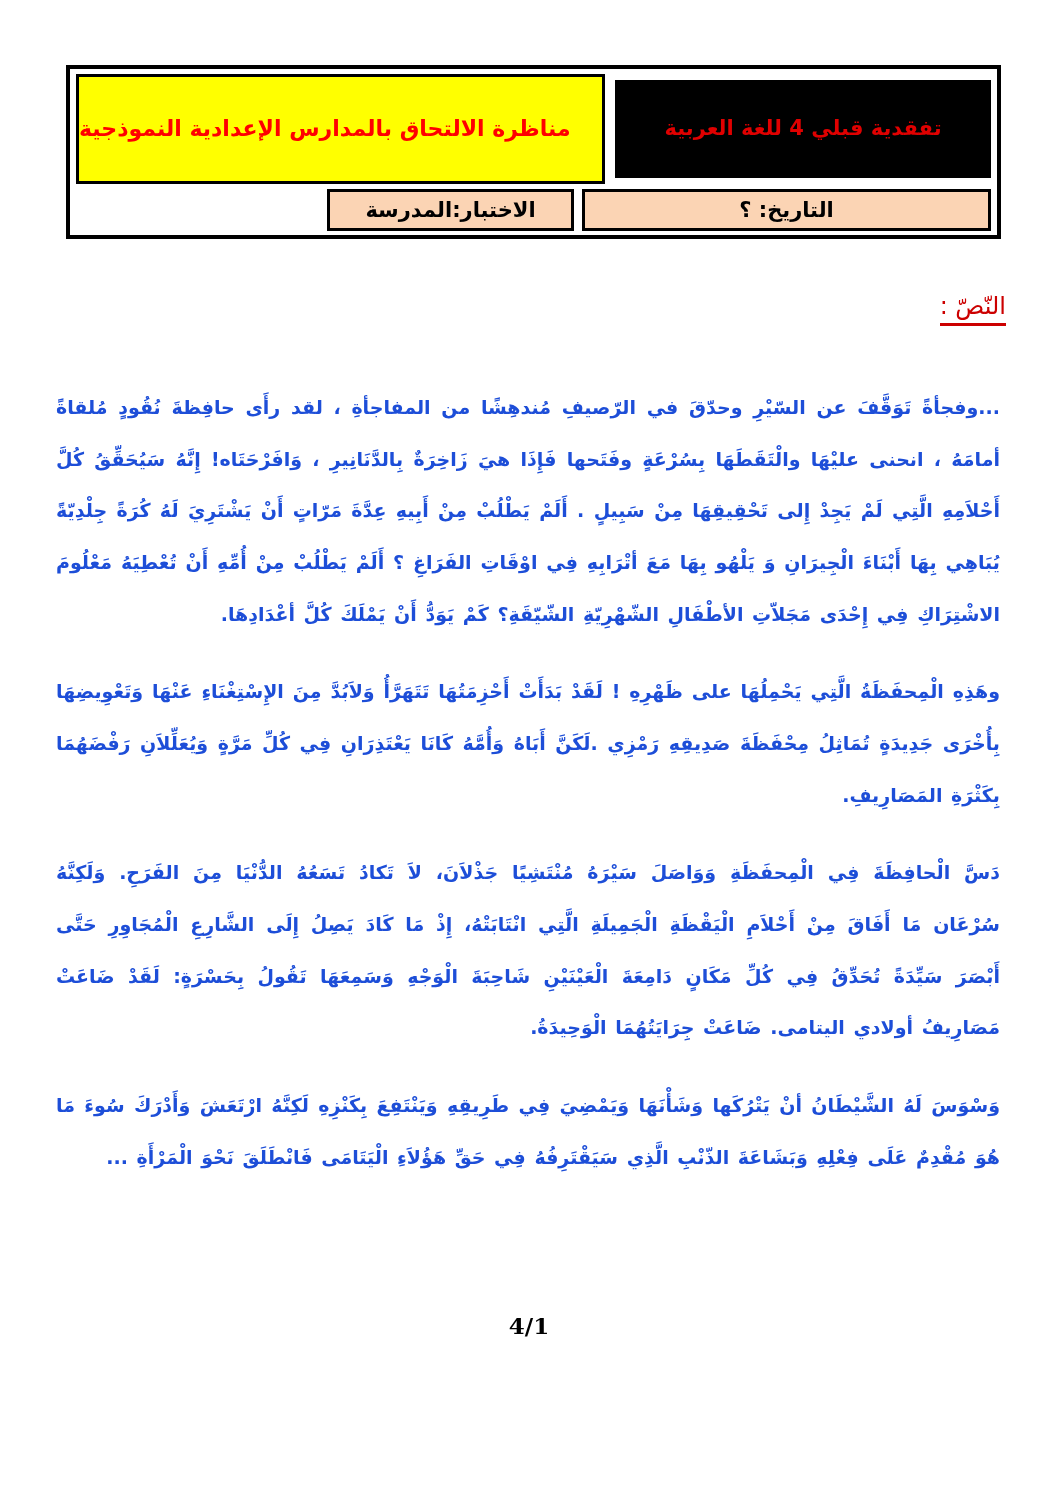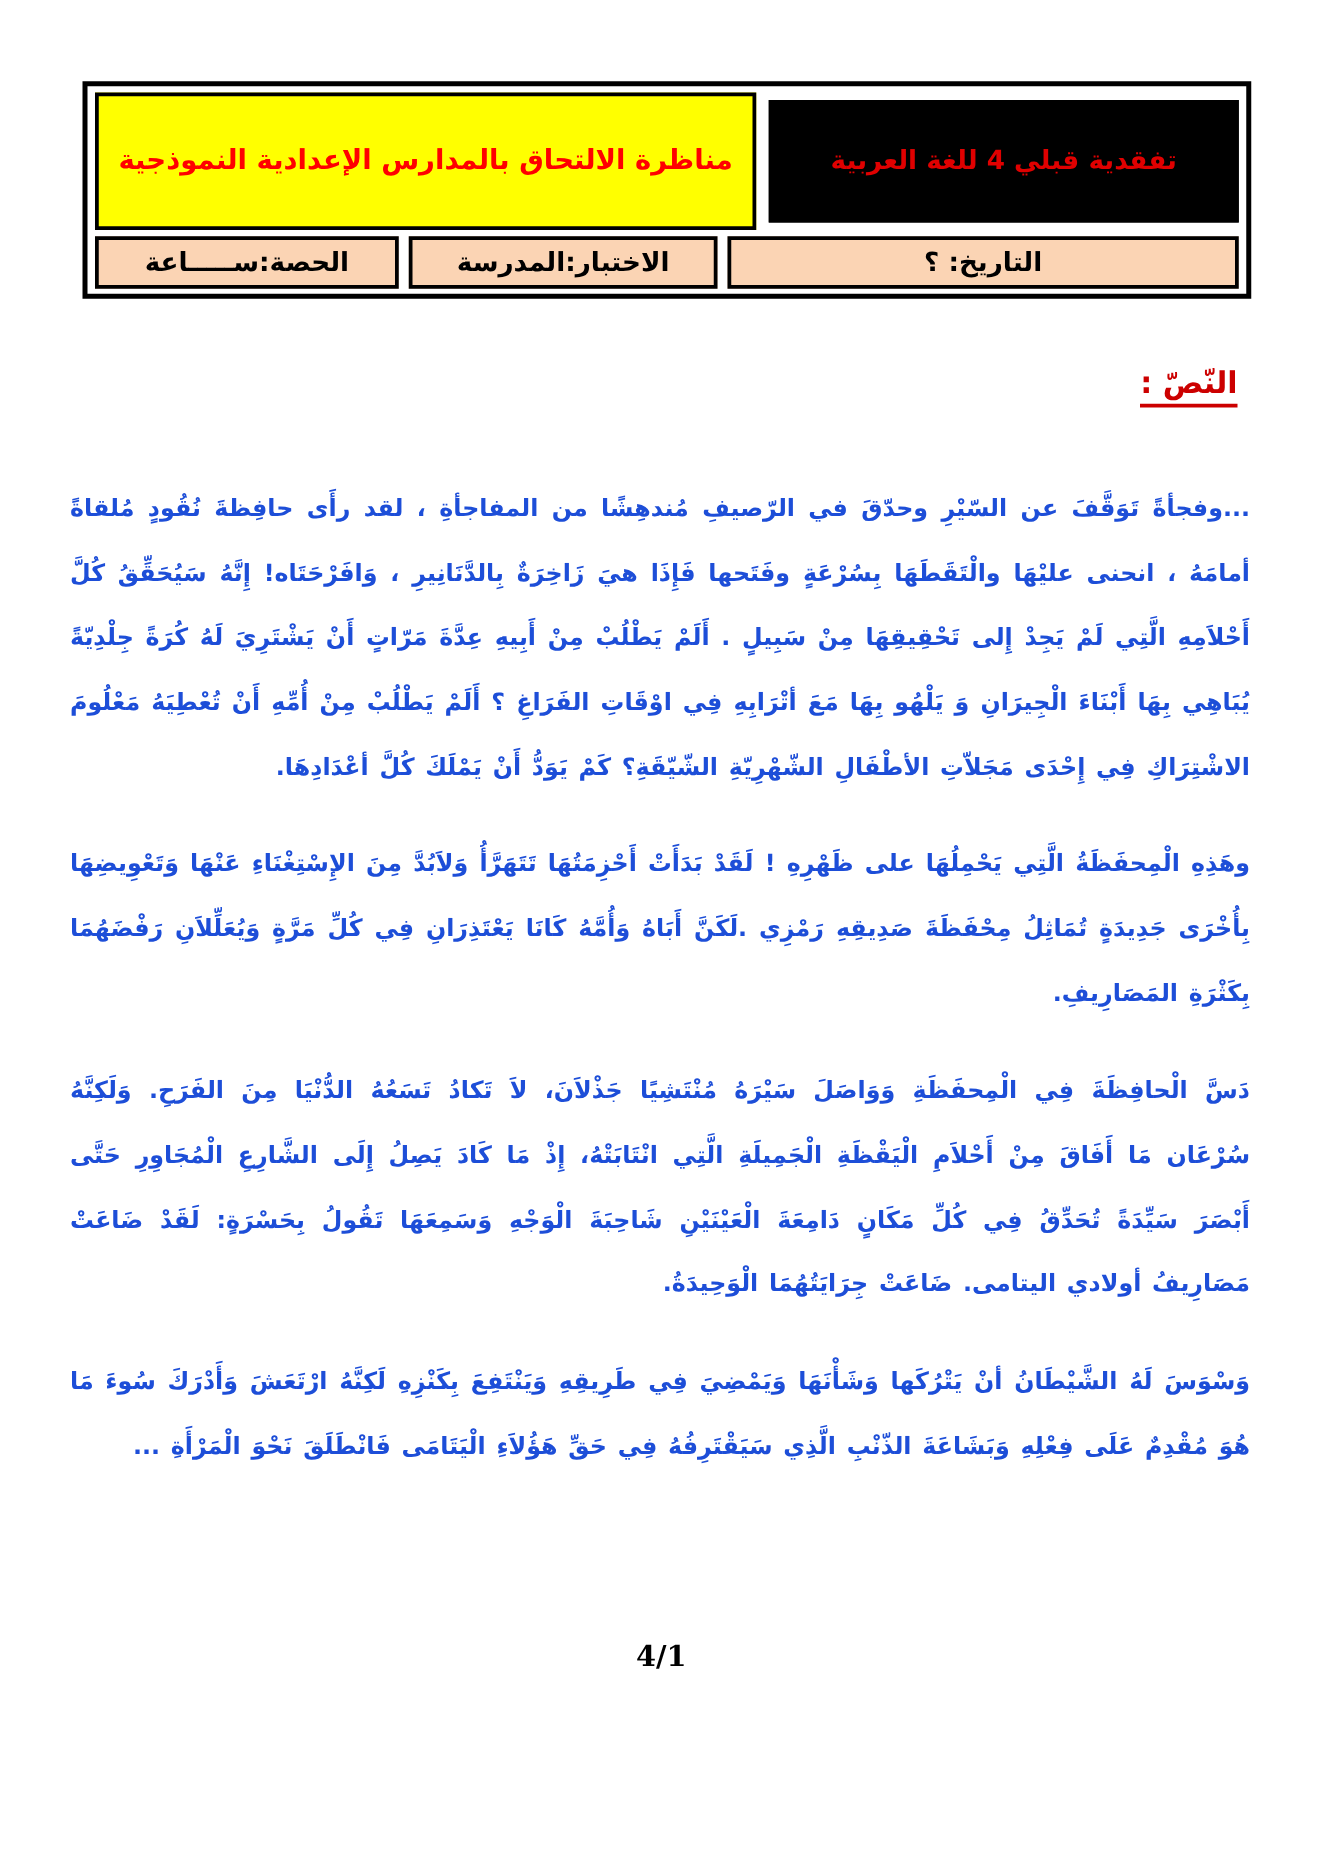--- a/index.html
+++ b/index.html
@@ -47,20 +47,21 @@
     font-size: 21px;
   }
   .cell-school .line1 { color: #e00000; }
   .cell-school .line2 { color: #6a5fc1; }
   .cell-exam-title {
     flex: 1 1 auto;
     background: #ffff00;
     color: #ff0000;
     font-size: 22px;
     line-height: 2.1;
+    align-items: flex-end;
   }
   .header-row2 {
     display: flex;
     flex-direction: row;
     gap: 8px;
     margin-top: 5px;
     height: 42px;
   }
   .cell-r2 {
     border: 3px solid #000000;
@@ -72,24 +73,24 @@
     align-items: center;
     justify-content: center;
   }
   .cell-date { flex: 0 0 409px; }
   .cell-subject { flex: 0 0 247px; }
   .cell-duration { flex: 1 1 auto; }
 
   
   .text-heading {
     position: absolute;
-    top: 292px; right: 68px;
+    top: 292px; right: 52px;
     color: #cc0000;
     font-size: 24px;
-    font-weight: bold;
+    font-weight: normal;
     border-bottom: 3px solid #cc0000;
     padding-bottom: 3px;
   }
   .body-text {
     position: absolute;
     top: 382px; right: 58px; left: 56px;
     color: #1d4ed8;
     font-size: 19px;
     font-weight: bold;
     text-align: justify;
@@ -121,21 +122,20 @@
       <div class="cell cell-school">
         <div class="line1">تفقدية قبلي  4 للغة العربية</div>
       </div>
       <div class="cell cell-exam-title">
         <div>مناظرة الالتحاق بالمدارس الإعدادية النموذجية</div>
       </div>
     </div>
     <div class="header-row2">
       <div class="cell-r2 cell-date">التاريخ: ؟</div>
       <div class="cell-r2 cell-subject">الاختبار:المدرسة</div>
-      <div class="cell-r2 cell-duration">الحصة:ســـــاعة</div>
     </div>
   </div>
 
   <div class="text-heading">النّصّ :</div>
 
   <div class="body-text">
     <p>...وفجأةً تَوَقَّفَ عن السّيْرِ وحدّقَ في الرّصيفِ مُندهِشًا من المفاجأةِ ، لقد رأَى حافِظةَ نُقُودٍ مُلقاةً أمامَهُ ، انحنى عليْهَا والْتَقَطَهَا بِسُرْعَةٍ وفَتَحها فَإِذَا هيَ زَاخِرَةٌ بِالدَّنَانِيرِ ، وَافَرْحَتَاه! إِنَّهُ سَيُحَقِّقُ كُلَّ أَحْلاَمِهِ الَّتِي لَمْ يَجِدْ إِلى تَحْقِيقِهَا مِنْ سَبِيلٍ . أَلَمْ يَطْلُبْ مِنْ أَبِيهِ عِدَّةَ مَرّاتٍ أَنْ يَشْتَرِيَ لَهُ كُرَةً جِلْدِيّةً يُبَاهِي بِهَا أَبْنَاءَ الْجِيرَانِ وَ يَلْهُو بِهَا مَعَ أتْرَابِهِ فِي اوْقَاتِ الفَرَاغِ ؟ أَلَمْ يَطْلُبْ مِنْ أُمِّهِ أَنْ تُعْطِيَهُ مَعْلُومَ الاشْتِرَاكِ فِي إِحْدَى مَجَلاّتِ الأطْفَالِ الشّهْرِيّةِ الشّيّقَةِ؟ كَمْ يَوَدُّ أَنْ يَمْلَكَ كُلَّ أعْدَادِهَا.</p>
     <p>وهَذِهِ الْمِحفَظَةُ الَّتِي يَحْمِلُهَا على ظَهْرِهِ ! لَقَدْ بَدَأَتْ أَحْزِمَتُهَا تَتَهَرَّأُ وَلاَبُدَّ مِنَ الإِسْتِغْنَاءِ عَنْهَا وَتَعْوِيضِهَا بِأُخْرَى جَدِيدَةٍ تُمَاثِلُ مِحْفَظَةَ صَدِيقِهِ رَمْزِي .لَكَنَّ أَبَاهُ وَأُمَّهُ كَانَا يَعْتَذِرَانِ فِي كُلِّ مَرَّةٍ وَيُعَلِّلاَنِ رَفْضَهُمَا بِكَثْرَةِ المَصَارِيفِ.</p>
     <p>دَسَّ الْحافِظَةَ فِي الْمِحفَظَةِ وَوَاصَلَ سَيْرَهُ مُنْتَشِيًا جَذْلاَنَ، لاَ تَكادُ تَسَعُهُ الدُّنْيَا مِنَ الفَرَحِ. وَلَكِنَّهُ سُرْعَان مَا أَفَاقَ مِنْ أَحْلاَمِ الْيَقْظَةِ الْجَمِيلَةِ الَّتِي انْتَابَتْهُ، إِذْ مَا كَادَ يَصِلُ إِلَى الشَّارِعِ الْمُجَاوِرِ حَتَّى أَبْصَرَ سَيِّدَةً تُحَدِّقُ فِي كُلِّ مَكَانٍ دَامِعَةَ الْعَيْنَيْنِ شَاحِبَةَ الْوَجْهِ وَسَمِعَهَا تَقُولُ بِحَسْرَةٍ: لَقَدْ ضَاعَتْ مَصَارِيفُ أولادي اليتامى. ضَاعَتْ جِرَايَتُهُمَا الْوَحِيدَةُ.</p>
     <p>وَسْوَسَ لَهُ الشَّيْطَانُ أنْ يَتْرُكَها وَشَأْنَهَا وَيَمْضِيَ فِي طَرِيقِهِ وَيَنْتَفِعَ بِكَنْزِهِ لَكِنَّهُ ارْتَعَشَ وَأَدْرَكَ سُوءَ مَا هُوَ مُقْدِمٌ عَلَى فِعْلِهِ وَبَشَاعَةَ الذّنْبِ الَّذِي سَيَقْتَرِفُهُ فِي حَقِّ هَؤُلاَءِ الْيَتَامَى فَانْطَلَقَ نَحْوَ الْمَرْأَةِ ...</p>

